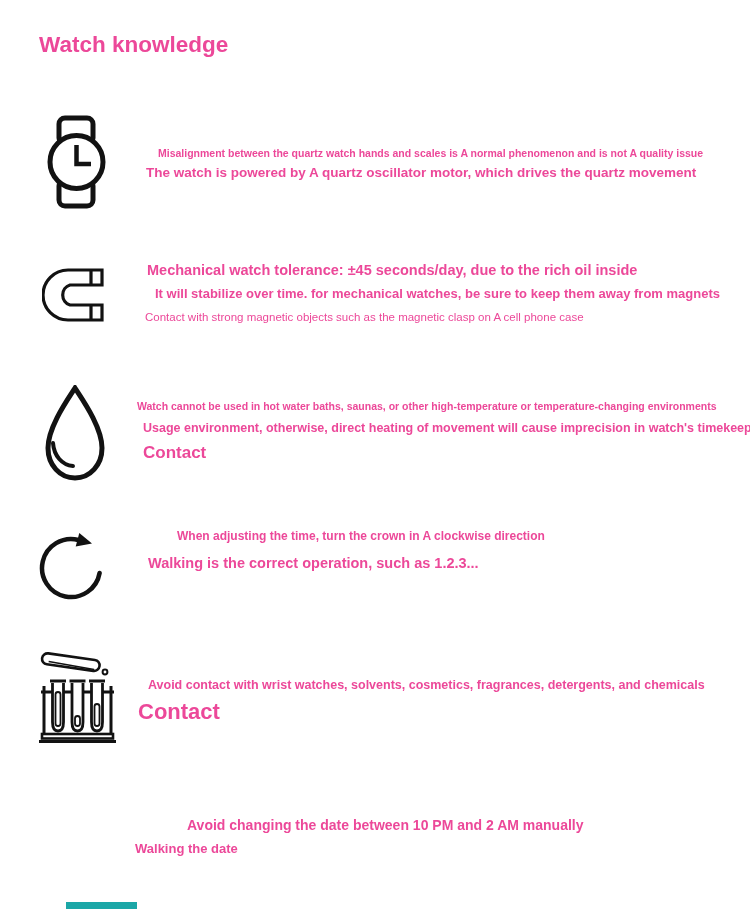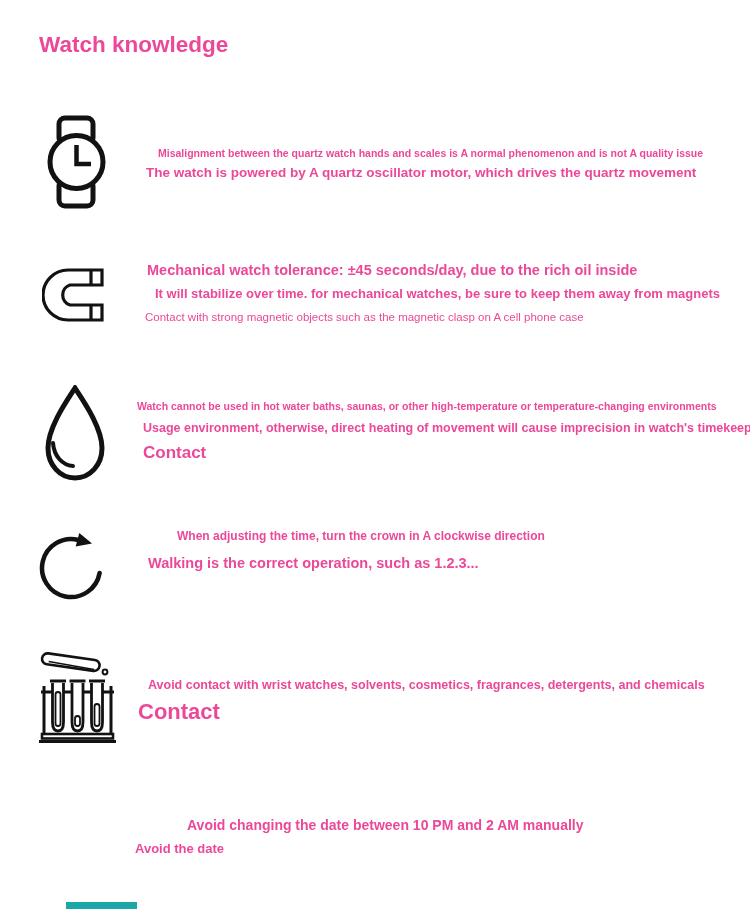--- a/index.html
+++ b/index.html
@@ -83,16 +83,16 @@
         <rect x="55.5" y="54" width="5" height="22" rx="2.5"></rect>
       </g>
       <rect x="3" y="84" width="71" height="4.5" fill="#ffffff" stroke="#121212" stroke-width="2.6"></rect>
       <path d="M0 91.5 H77" stroke="#121212" stroke-width="3"></path>
     </svg>
   </div>
   <div class="t-line b" style="left:148px;top:678px;font-size:12.5px;">Avoid contact with wrist watches, solvents, cosmetics, fragrances, detergents, and chemicals</div>
   <div class="t-line b" style="left:138px;top:699px;font-size:22px;">Contact</div>
 
   <div class="t-line b" style="left:187px;top:817px;font-size:14px;">Avoid changing the date between 10 PM and 2 AM manually</div>
-  <div class="t-line b" style="left:135px;top:842px;font-size:13px;">Avoid the date</div>
+  <div class="t-line b" style="left:135px;top:842px;font-size:13px;">Walking the date</div>
 
   <div id="teal-bar" style="background: rgb(27, 167, 167);"></div>
 </div>
 
 </body></html>

